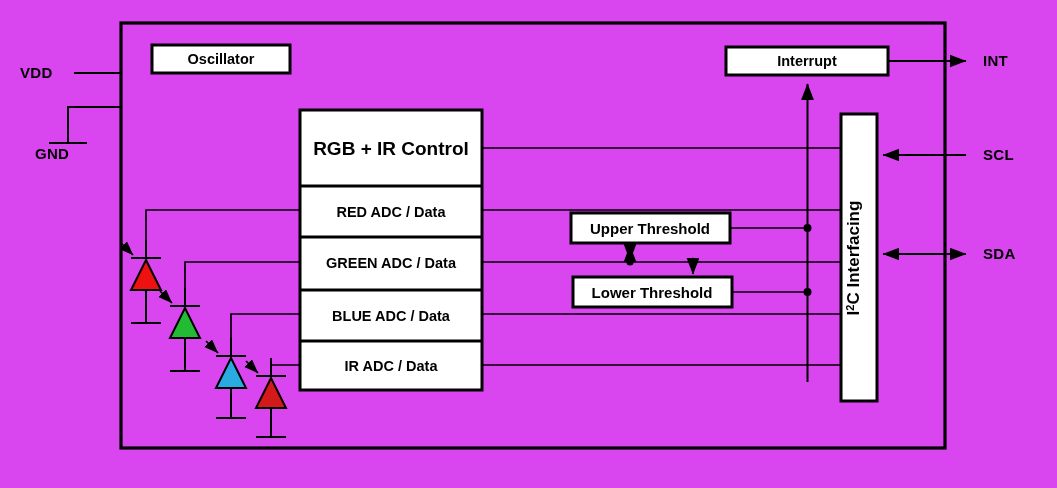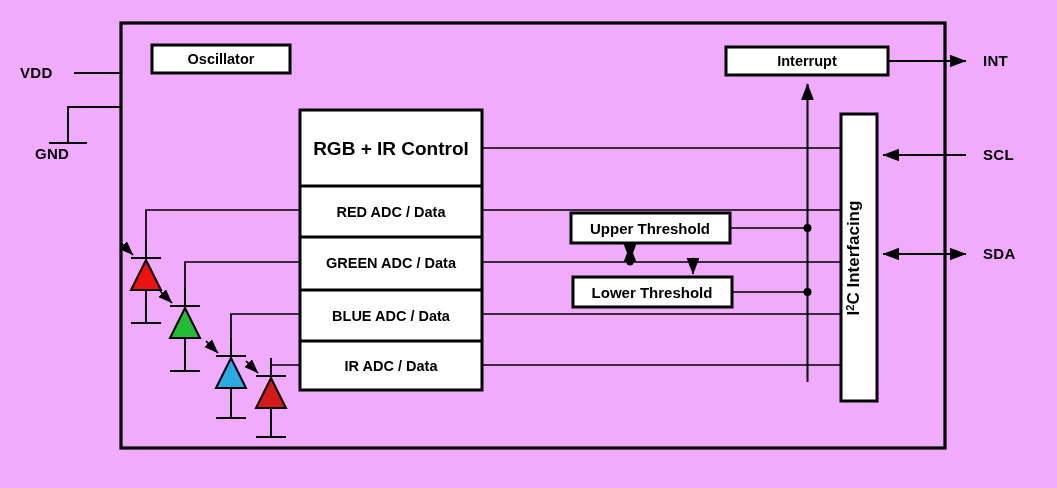--- a/index.html
+++ b/index.html
@@ -8,21 +8,21 @@
     padding: 0;
     background: #ffffff;
   }
   body {
     font-family: "Liberation Sans", sans-serif;
   }
   #diagram-root {
     position: relative;
     width: 1057px;
     height: 488px;
-    background: #f0abfc;
+    background: #d946ef;
     overflow: hidden;
   }
   svg#block-diagram {
     display: block;
     width: 1057px;
     height: 488px;
   }
   .wire {
     stroke: #000000;
     stroke-width: 2;

